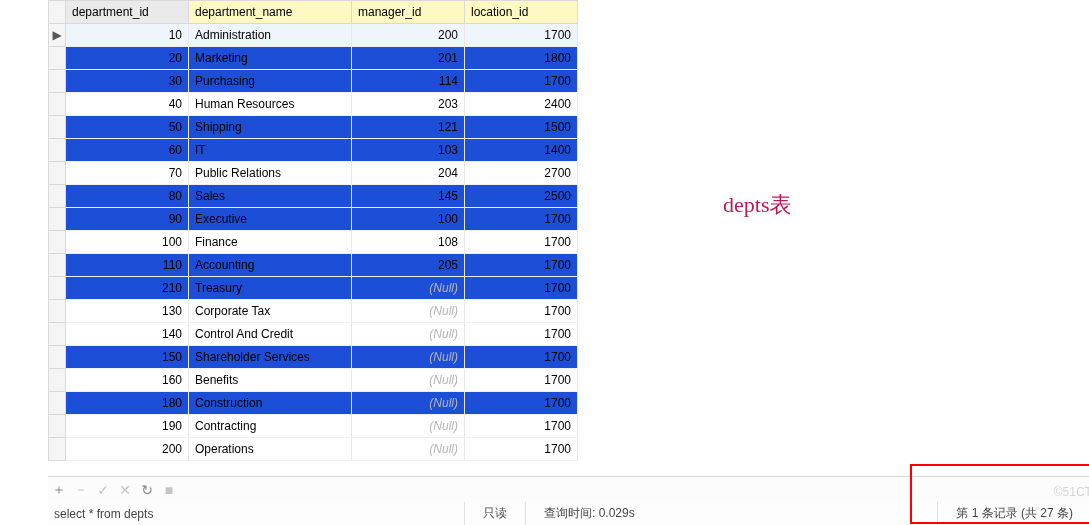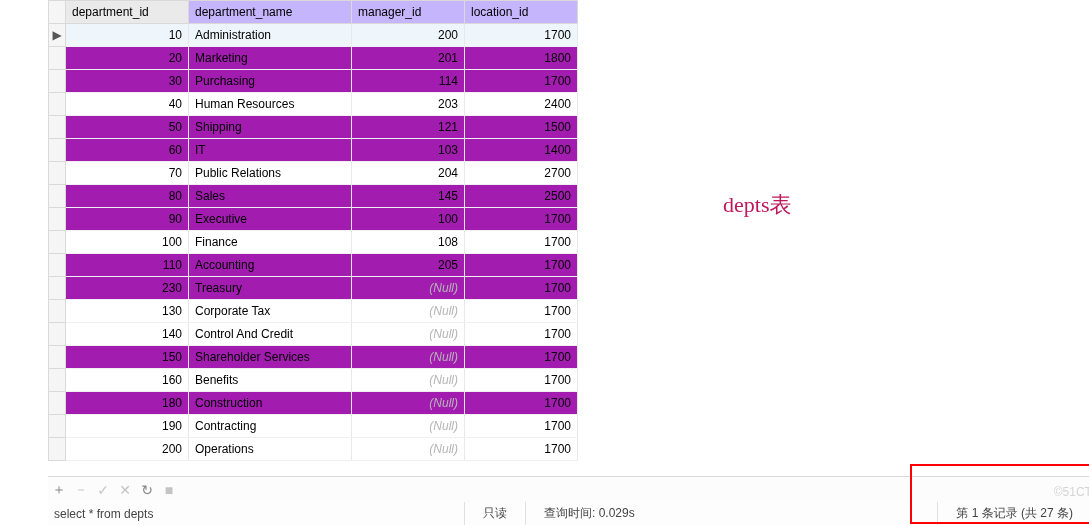--- a/index.html
+++ b/index.html
@@ -25,21 +25,21 @@
     top: 0;
     width: 1072px;
     height: 476px;
     border-bottom: 1px solid #d9d9d9;
   }
   table.data {
     border-collapse: collapse;
     table-layout: fixed;
   }
   table.data th {
-    background: #c4b5fd;
+    background: #fef9c3;
     border: 1px solid #d9d9d9;
     padding: 3px 6px;
     font-weight: normal;
     text-align: left;
     height: 16px;
   }
   table.data th.sorted { background: #eaeaea; }
   table.data td {
     border-right: 1px solid #e8e8e8;
     border-bottom: 1px solid #f0f0f0;
@@ -52,21 +52,21 @@
     width: 16px;
     background: #f5f5f5;
     border: 1px solid #d9d9d9;
     text-align: center;
     color: #555;
     padding: 0;
   }
   .num { text-align: right; }
   .txt { text-align: left; }
   .null { color: #b5b5b5; font-style: italic; text-align: right; }
-  tr.alt td { background: #a21caf; }
+  tr.alt td { background: #1d4ed8; }
   tr.sel td { background: #eef6fb; }
   tr.sel td.gutter, tr td.gutter { background:#f5f5f5; }
   .vscroll {
     position: absolute;
     right: 0;
     top: 0;
     width: 17px;
     height: 476px;
     background: #f0f0f0;
     border-left: 1px solid #e2e2e2;
@@ -240,21 +240,21 @@
           </tr>
           <tr class="alt">
             <td class="gutter"></td>
             <td class="num">110</td>
             <td class="txt">Accounting</td>
             <td class="num">205</td>
             <td class="num">1700</td>
           </tr>
           <tr class="alt">
             <td class="gutter"></td>
-            <td class="num">230</td>
+            <td class="num">210</td>
             <td class="txt">Treasury</td>
             <td class="null">(Null)</td>
             <td class="num">1700</td>
           </tr>
           <tr>
             <td class="gutter"></td>
             <td class="num">130</td>
             <td class="txt">Corporate Tax</td>
             <td class="null">(Null)</td>
             <td class="num">1700</td>

